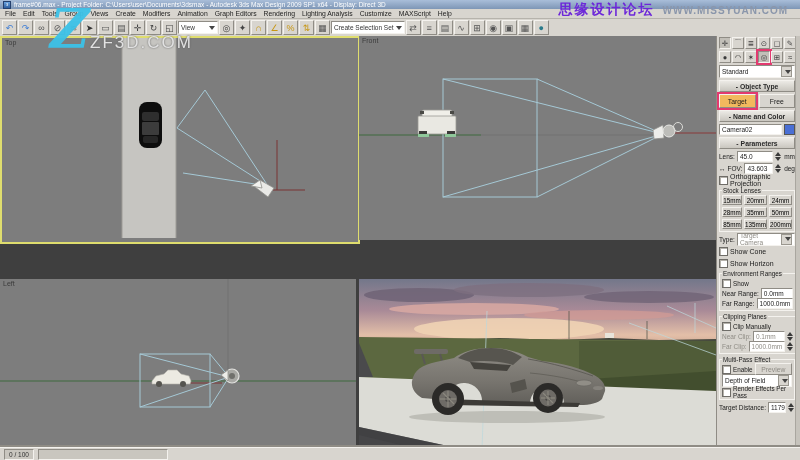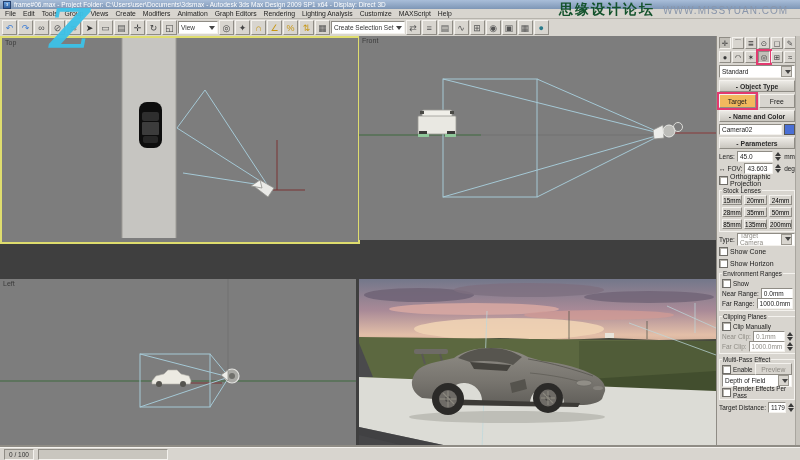--- a/index.html
+++ b/index.html
@@ -84,22 +84,22 @@
               height:9px;display:inline-flex;align-items:center;padding:0 4px;font-size:6.5px;color:#333;}
   
   .wm-left{position:absolute;left:50px;top:8px;width:210px;height:58px;z-index:60;pointer-events:none;}
   .wm-z{position:absolute;left:0;top:-6px;font-family:"DejaVu Serif",serif;font-style:italic;font-weight:bold;
         font-size:54px;color:#3cc2e8;line-height:1;opacity:.95;}
   .wm-name{position:absolute;left:52px;top:4px;font-size:17px;font-weight:bold;color:#ededed;
            letter-spacing:4px;text-shadow:0 0 2px #5a5a5a;}
   .wm-site{position:absolute;left:40px;top:25px;font-size:17px;color:#e2e2e2;letter-spacing:2px;
            text-shadow:0 0 2px #5a5a5a;}
   .wm-right{position:absolute;right:12px;top:1px;z-index:60;display:flex;gap:8px;align-items:baseline;pointer-events:none;}
-  .wm-right .cn{font-size:14px;font-weight:bold;color:#14532d;letter-spacing:2px;margin-left:20px;}
-  .wm-right .url{font-size:10px;font-weight:normal;color:#8a96ab;letter-spacing:1px;}
+  .wm-right .cn{font-size:14px;font-weight:bold;color:#6d28d9;letter-spacing:2px;margin-left:20px;}
+  .wm-right .url{font-size:10px;font-weight:bold;color:#8a96ab;letter-spacing:1px;}
 </style>
 </head>
 <body>
 
 <div class="app">
 
   <div class="titlebar">
     <span class="title-icon">3</span>
     <span>frame#06.max - Project Folder: C:\Users\user\Documents\3dsmax   - Autodesk 3ds Max Design 2009 SP1  x64   - Display: Direct 3D</span>
   </div>
@@ -536,19 +536,20 @@
     </div>
   </div>
 
   <div class="statusbar">
     <span class="status-box">0 / 100</span>
     <span class="status-box" style="width:120px"></span>
   </div>
 
   <div class="wm-left">
     <span class="wm-z">Z</span>
+    <span class="wm-site">ZF3D.COM</span>
   </div>
   <div class="wm-right">
     <span class="cn">思缘设计论坛</span>
     <span class="url">WWW.MISSYUAN.COM</span>
   </div>
 
 </div>
 
 </body></html>

